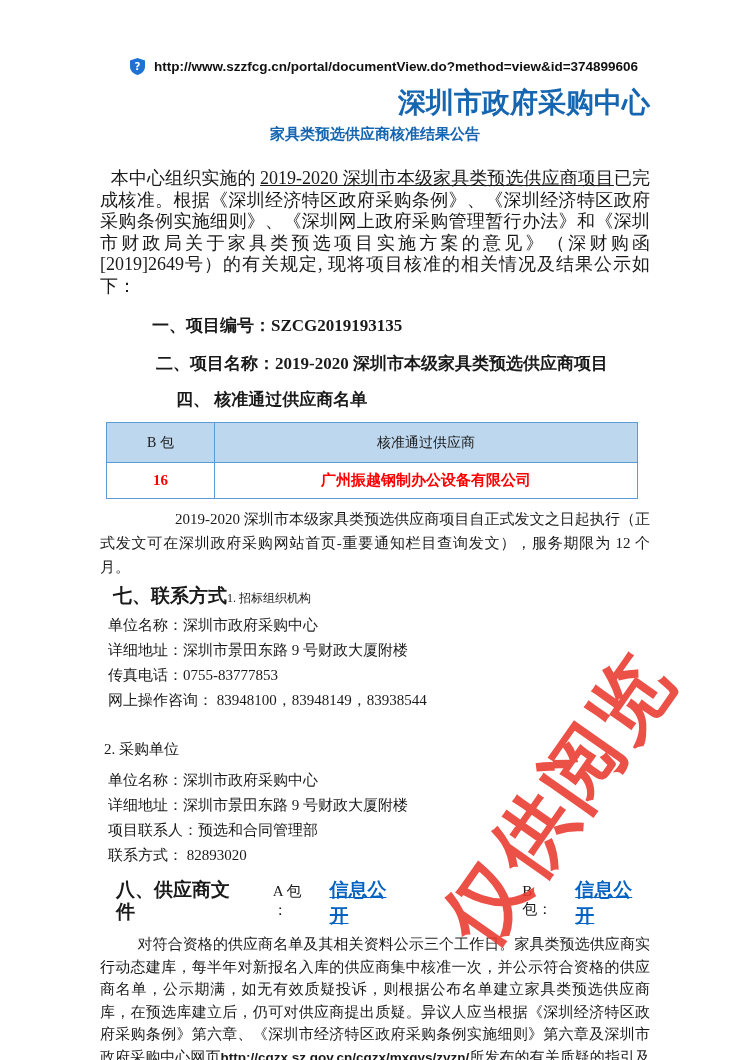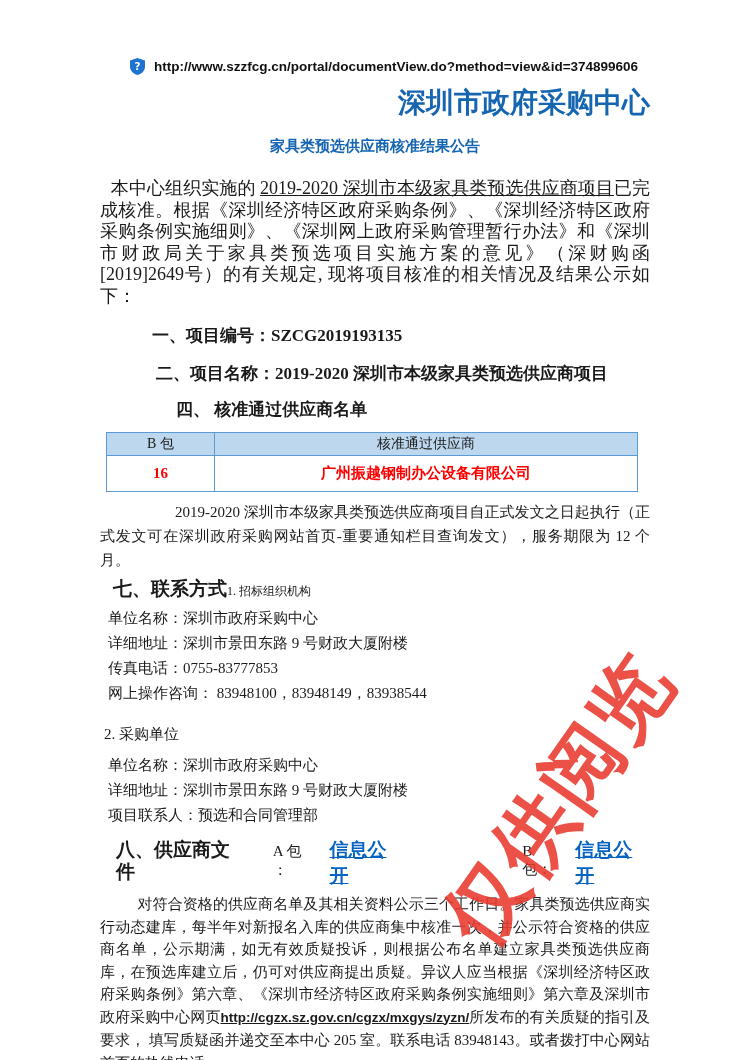--- a/index.html
+++ b/index.html
@@ -24,22 +24,22 @@
     letter-spacing:0px; white-space:nowrap;
   }
 
   .doc-title {
     margin-top:12px; text-align:right;
     font-family:"Liberation Sans", sans-serif;
     font-weight:bold; font-size:28px; line-height:32px;
     color:var(--title_blue,#1565b0);
   }
   .doc-subtitle {
-    margin-top:17px; text-align:center;
-    font-family:Liberation Sans, sans-serif;
+    margin-top:7px; text-align:center;
+    font-family:Liberation Mono, monospace;
     font-weight:bold; font-size:15px; line-height:20px;
     color:var(--title_blue,#1565b0);
   }
 
   .intro {
     margin-top:22px;
     font-size:18px; line-height:21.5px;
     text-align:justify; text-indent:0.6em;
   }
   .intro .u { text-decoration:underline; }
@@ -54,41 +54,41 @@
     width:532px;
     border-collapse:collapse;
     table-layout:fixed;
   }
   table.approve th, table.approve td {
     border:1.5px solid var(--table_border,#5b9bd5);
     text-align:center; vertical-align:middle;
   }
   table.approve th {
     background:var(--table_header_bg,#bdd7ee);
-    font-weight:normal; font-size:14px; height:23px; color:#1a1a1a;
+    font-weight:normal; font-size:14px; height:40px; color:#1a1a1a;
   }
   table.approve td {
     height:36px; font-weight:bold; font-size:15px;
     color:var(--accent_red,#ff0000); background:#ffffff;
   }
   .col-pkg { width:108px; }
 
   .exec {
     margin-top:8px;
     font-size:15px; line-height:24px;
     text-align:justify; text-indent:5em;
   }
 
   .sec7-row { margin-top:6px; display:flex; align-items:baseline; }
   .sec7-row .sec { font-size:19px; margin-left:13px; font-family:"Liberation Sans",sans-serif;}
   .sub-heading { font-size:12px; }
 
   .contact-lines { margin-top:6px; padding-left:8px; }
   .contact-lines div { font-size:15px; line-height:25px; white-space:pre-wrap; }
-  .purchaser-heading { margin-top:16px; padding-left:4px; font-size:15px; line-height:25px; }
+  .purchaser-heading { margin-top:24px; padding-left:4px; font-size:15px; line-height:25px; }
 
   .sec8-row { margin-top:9px; display:flex; align-items:baseline; }
   .sec8-row .sec { font-size:19px; margin-left:16px; font-family:"Liberation Sans",sans-serif;}
   .pkg-label { font-size:15px; }
   .pkg-a-label { margin-left:26px; }
   .pkg-b-label { margin-left:118px; }
   a.open-link {
     margin-left:10px; font-size:19px; font-weight:bold;
     color:var(--link_blue,#0563c1); text-decoration:underline; cursor:pointer;
   }
@@ -165,20 +165,21 @@
       <div>详细地址：深圳市景田东路 9 号财政大厦附楼</div>
       <div>传真电话：0755-83777853</div>
       <div>网上操作咨询： 83948100，83948149，83938544</div>
     </div>
 
     <div class="purchaser-heading">2. 采购单位</div>
     <div class="contact-lines">
       <div>单位名称：深圳市政府采购中心</div>
       <div>详细地址：深圳市景田东路 9 号财政大厦附楼</div>
       <div>项目联系人：预选和合同管理部</div>
+      <div>联系方式： 82893020</div>
     </div>
 
     <div class="sec8-row">
       <span class="sec">八、供应商文件</span>
       <span class="pkg-label pkg-a-label">A 包 ：</span>
       <a class="open-link">信息公开</a>
       <span class="pkg-label pkg-b-label">B 包：</span>
       <a class="open-link">信息公开</a>
     </div>
 

